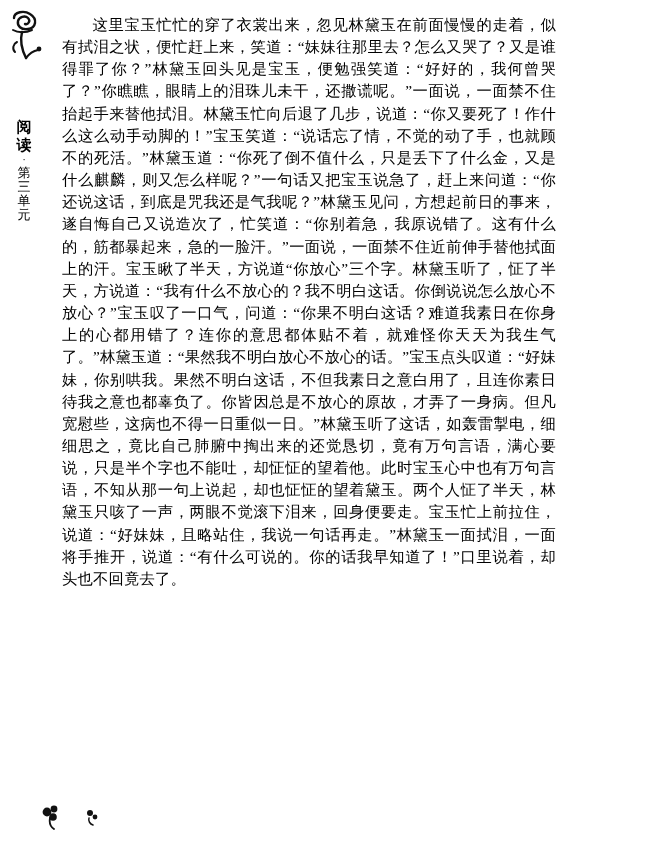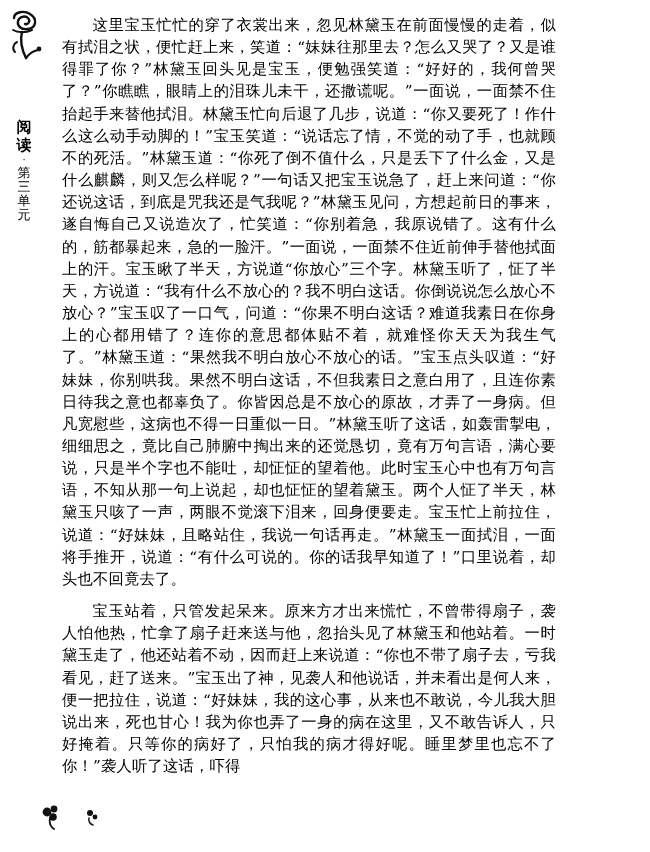--- a/index.html
+++ b/index.html
@@ -77,20 +77,21 @@
     width: 510px;
     font-size: 15.3px;
     line-height: 22.15px;
     text-align: justify;
     text-justify: inter-ideograph;
     letter-spacing: 0.2px;
   }
   .content p {
     margin: 0 16px 0 0;
     text-indent: 2em;
+    font-family: Liberation Serif, serif;
   }
   .content p.gap {
     margin-top: 10px;
   }
 
   
   .footer {
     position: absolute;
     left: 40px;
     bottom: 14px;
@@ -144,21 +145,20 @@
     <div class="side-label">
       <span class="big">阅</span>
       <span class="big">读</span>
       <span class="sep">·</span>
       <span class="small">第三单元</span>
     </div>
   </div>
 
   <div class="content">
     <p>这里宝玉忙忙的穿了衣裳出来，忽见林黛玉在前面慢慢的走着，似有拭泪之状，便忙赶上来，笑道：“妹妹往那里去？怎么又哭了？又是谁得罪了你？”林黛玉回头见是宝玉，便勉强笑道：“好好的，我何曾哭了？”你瞧瞧，眼睛上的泪珠儿未干，还撒谎呢。”一面说，一面禁不住抬起手来替他拭泪。林黛玉忙向后退了几步，说道：“你又要死了！作什么这么动手动脚的！”宝玉笑道：“说话忘了情，不觉的动了手，也就顾不的死活。”林黛玉道：“你死了倒不值什么，只是丢下了什么金，又是什么麒麟，则又怎么样呢？”一句话又把宝玉说急了，赶上来问道：“你还说这话，到底是咒我还是气我呢？”林黛玉见问，方想起前日的事来，遂自悔自己又说造次了，忙笑道：“你别着急，我原说错了。这有什么的，筋都暴起来，急的一脸汗。”一面说，一面禁不住近前伸手替他拭面上的汗。宝玉瞅了半天，方说道“你放心”三个字。林黛玉听了，怔了半天，方说道：“我有什么不放心的？我不明白这话。你倒说说怎么放心不放心？”宝玉叹了一口气，问道：“你果不明白这话？难道我素日在你身上的心都用错了？连你的意思都体贴不着，就难怪你天天为我生气了。”林黛玉道：“果然我不明白放心不放心的话。”宝玉点头叹道：“好妹妹，你别哄我。果然不明白这话，不但我素日之意白用了，且连你素日待我之意也都辜负了。你皆因总是不放心的原故，才弄了一身病。但凡宽慰些，这病也不得一日重似一日。”林黛玉听了这话，如轰雷掣电，细细思之，竟比自己肺腑中掏出来的还觉恳切，竟有万句言语，满心要说，只是半个字也不能吐，却怔怔的望着他。此时宝玉心中也有万句言语，不知从那一句上说起，却也怔怔的望着黛玉。两个人怔了半天，林黛玉只咳了一声，两眼不觉滚下泪来，回身便要走。宝玉忙上前拉住，说道：“好妹妹，且略站住，我说一句话再走。”林黛玉一面拭泪，一面将手推开，说道：“有什么可说的。你的话我早知道了！”口里说着，却头也不回竟去了。</p>
-    <p class="gap">宝玉站着，只管发起呆来。原来方才出来慌忙，不曾带得扇子，袭人怕他热，忙拿了扇子赶来送与他，忽抬头见了林黛玉和他站着。一时黛玉走了，他还站着不动，因而赶上来说道：“你也不带了扇子去，亏我看见，赶了送来。”宝玉出了神，见袭人和他说话，并未看出是何人来，便一把拉住，说道：“好妹妹，我的这心事，从来也不敢说，今儿我大胆说出来，死也甘心！我为你也弄了一身的病在这里，又不敢告诉人，只好掩着。只等你的病好了，只怕我的病才得好呢。睡里梦里也忘不了你！”袭人听了这话，吓得</p>
   </div>
 
   <div class="footer">
     <div class="foot-orn">
       <svg viewBox="0 0 22 26" width="22" height="26" xmlns="http://www.w3.org/2000/svg">
         <circle cx="7" cy="8" r="4.4" fill="#111"></circle>
         <circle cx="14" cy="5" r="3.4" fill="#111"></circle>
         <circle cx="13" cy="13" r="3.8" fill="#111"></circle>
         <path d="M10 14 C 9 19, 11 23, 14 25" fill="none" stroke="#111" stroke-width="1.8" stroke-linecap="round"></path>
       </svg>

